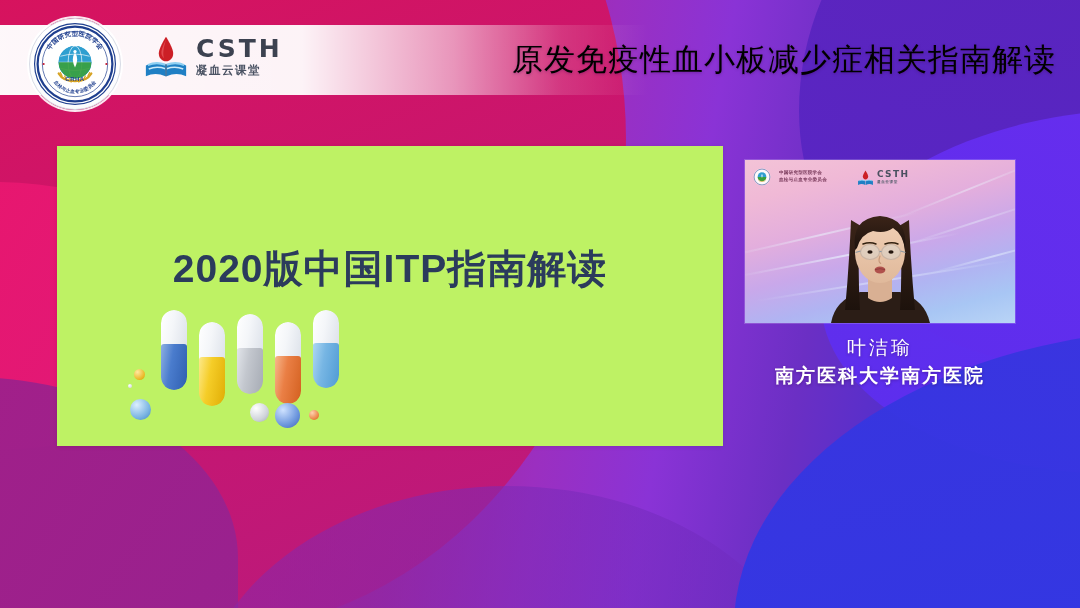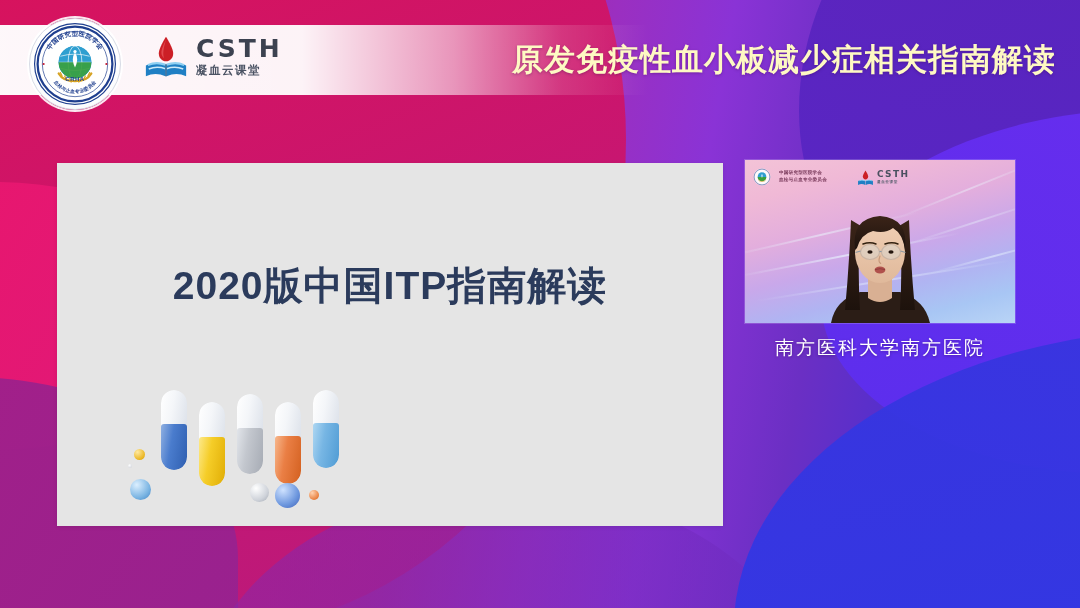--- a/index.html
+++ b/index.html
@@ -114,30 +114,30 @@
     color:#3c4250; font-family:"DejaVu Sans", sans-serif;
   }
   .csth-cn {
     font-size:11.5px; color:#4a5263; letter-spacing:1.5px;
     margin-top:4px; font-weight:700;
   }
 
   
   .header-title {
     position:absolute; right:24px; top:50%; transform:translateY(-50%);
-    font-size:31px; font-weight:700; color:#fef9c3;
+    font-size:31px; font-weight:400; color:#000000;
     letter-spacing:1px; white-space:nowrap;
     text-shadow:0 1px 3px rgba(60,0,80,.35);
   }
 
   
   #slide {
-    position:absolute; left:57px; top:163px;
-    width:666px; height:363px;
-    background:#e5e5e5; z-index:5; overflow:hidden;
+    position:absolute; left:57px; top:146px;
+    width:666px; height:300px;
+    background:#bef264; z-index:5; overflow:hidden;
     box-shadow:0 1px 4px rgba(0,0,0,.10);
   }
   .slide-title {
     position:absolute; left:0; right:0; top:96px;
     text-align:center;
     font-size:39px; font-weight:700; color:#2b3b5c;
     letter-spacing:1px;
   }
   .slide-sub {
     position:absolute; left:0; right:0; top:205px;
@@ -208,21 +208,21 @@
 
   
   #caption {
     position:absolute; left:745px; top:334px; width:270px;
     text-align:center; z-index:7;
     font-family:"DejaVu Serif", serif;
     color:#ffffff;
     text-shadow:0 1px 3px rgba(50,0,90,.45);
   }
   .cap-name { font-size:19px; letter-spacing:3px; line-height:1.45; }
-  .cap-org  { font-size:19px; letter-spacing:2px; line-height:1.45; }
+  .cap-org  { font-size:19px; letter-spacing:2px; line-height:1.45;font-weight:bold; }
 </style>
 </head>
 <body>
 
 <div id="stage">
 
   <div class="bg-base"></div>
   <div class="bg-band band-a"></div>
   <div class="bg-band band-b"></div>
   <div class="bg-band band-c"></div>
@@ -406,16 +406,17 @@
       <path d="M140 84 q7 -2.4 13 0" stroke="#30200f" stroke-width="1.5" fill="none" stroke-linecap="round"></path>
 
       <path d="M135 96 q-2.2 6 0.6 7.4" stroke="#c79a7c" stroke-width="1.2" fill="none" stroke-linecap="round"></path>
 
       <ellipse cx="135" cy="110" rx="5.4" ry="3.4" fill="#b0514c"></ellipse>
       <path d="M130 109.6 q5 -1.8 10 0" stroke="#8d3a38" stroke-width=".9" fill="none"></path>
     </svg>
   </div>
 
   <div id="caption">
+    <div class="cap-name">叶洁瑜</div>
     <div class="cap-org">南方医科大学南方医院</div>
   </div>
 
 </div>
 
 </body></html>

